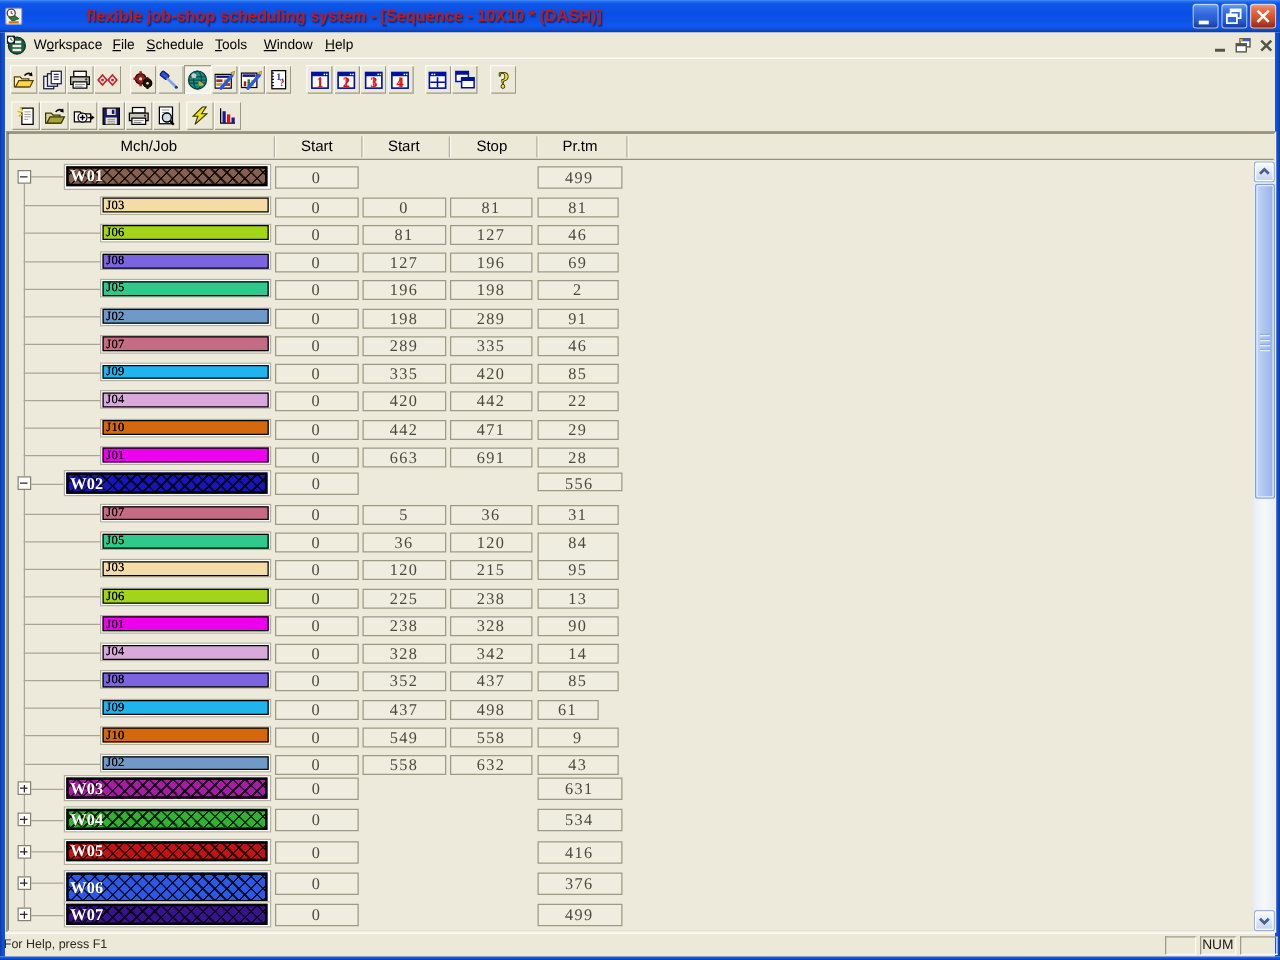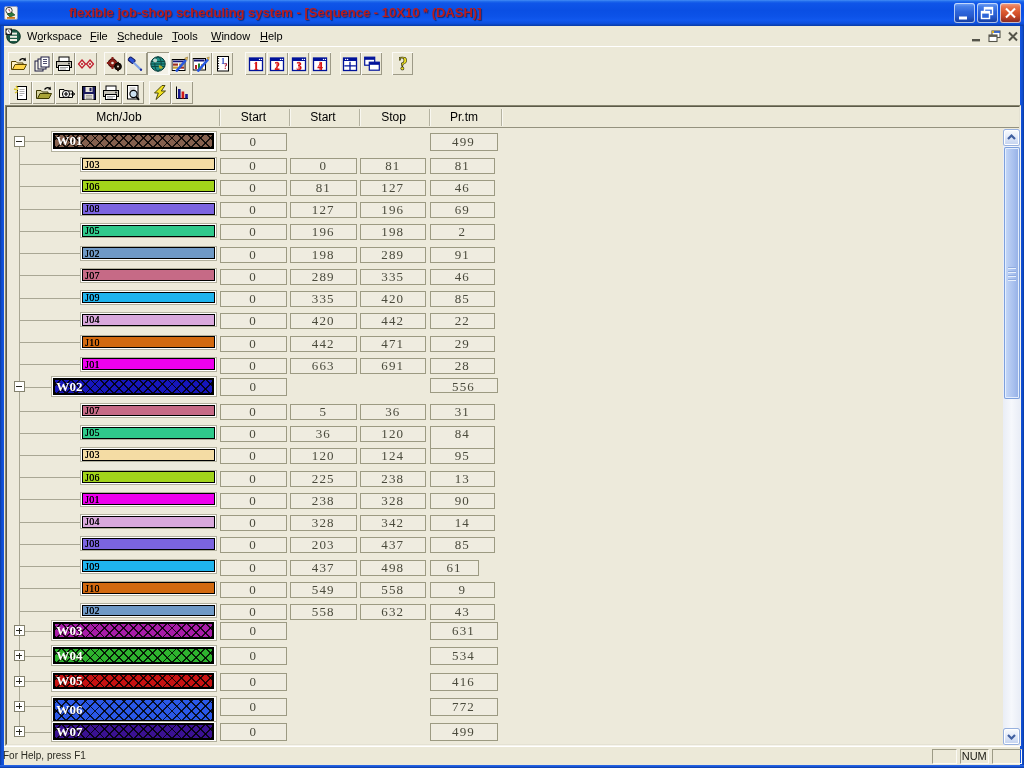--- a/index.html
+++ b/index.html
@@ -467,21 +467,21 @@
 <div class="cell jcell" style="left:219.5px;top:426.2px;width:67px;height:16px">0</div>
 <div class="cell jcell" style="left:290px;top:426.2px;width:66.5px;height:16px">36</div>
 <div class="cell jcell" style="left:359.5px;top:426.2px;width:66.5px;height:16px">120</div>
 <div class="cell jcell" style="left:429.5px;top:426.2px;width:65.5px;height:32px">84</div>
 <div class="tline" style="left:19px;top:454.9px;width:61px;height:1px"></div>
 <div class="obox" style="left:80px;top:447.4px;width:136.5px;height:15px">
     <div class="ibar jlab" style="background-color:#F4DCA4">J03</div>
   </div>
 <div class="cell jcell" style="left:219.5px;top:448.4px;width:67px;height:16px">0</div>
 <div class="cell jcell" style="left:290px;top:448.4px;width:66.5px;height:16px">120</div>
-<div class="cell jcell" style="left:359.5px;top:448.4px;width:66.5px;height:16px">124</div>
+<div class="cell jcell" style="left:359.5px;top:448.4px;width:66.5px;height:16px">215</div>
 <div class="cell jcell" style="left:429.5px;top:448.4px;width:65.5px;height:16px">95</div>
 <div class="tline" style="left:19px;top:477.2px;width:61px;height:1px"></div>
 <div class="obox" style="left:80px;top:469.7px;width:136.5px;height:15px">
     <div class="ibar jlab" style="background-color:#A2D41A">J06</div>
   </div>
 <div class="cell jcell" style="left:219.5px;top:470.7px;width:67px;height:16px">0</div>
 <div class="cell jcell" style="left:290px;top:470.7px;width:66.5px;height:16px">225</div>
 <div class="cell jcell" style="left:359.5px;top:470.7px;width:66.5px;height:16px">238</div>
 <div class="cell jcell" style="left:429.5px;top:470.7px;width:65.5px;height:16px">13</div>
 <div class="tline" style="left:19px;top:499.4px;width:61px;height:1px"></div>
@@ -498,21 +498,21 @@
   </div>
 <div class="cell jcell" style="left:219.5px;top:515.1px;width:67px;height:16px">0</div>
 <div class="cell jcell" style="left:290px;top:515.1px;width:66.5px;height:16px">328</div>
 <div class="cell jcell" style="left:359.5px;top:515.1px;width:66.5px;height:16px">342</div>
 <div class="cell jcell" style="left:429.5px;top:515.1px;width:65.5px;height:16px">14</div>
 <div class="tline" style="left:19px;top:543.8px;width:61px;height:1px"></div>
 <div class="obox" style="left:80px;top:536.3px;width:136.5px;height:15px">
     <div class="ibar jlab" style="background-color:#7B64E0">J08</div>
   </div>
 <div class="cell jcell" style="left:219.5px;top:537.3px;width:67px;height:16px">0</div>
-<div class="cell jcell" style="left:290px;top:537.3px;width:66.5px;height:16px">203</div>
+<div class="cell jcell" style="left:290px;top:537.3px;width:66.5px;height:16px">352</div>
 <div class="cell jcell" style="left:359.5px;top:537.3px;width:66.5px;height:16px">437</div>
 <div class="cell jcell" style="left:429.5px;top:537.3px;width:65.5px;height:16px">85</div>
 <div class="tline" style="left:19px;top:566.0px;width:61px;height:1px"></div>
 <div class="obox" style="left:80px;top:558.5px;width:136.5px;height:15px">
     <div class="ibar jlab" style="background-color:#1FB4EE">J09</div>
   </div>
 <div class="cell jcell" style="left:219.5px;top:559.5px;width:67px;height:16px">0</div>
 <div class="cell jcell" style="left:290px;top:559.5px;width:66.5px;height:16px">437</div>
 <div class="cell jcell" style="left:359.5px;top:559.5px;width:66.5px;height:16px">498</div>
 <div class="cell jcell" style="left:429.5px;top:559.5px;width:49px;height:16px">61</div>
@@ -564,21 +564,21 @@
 <div class="cell wcell" style="left:429.5px;top:672.6px;width:68px;height:18px">416</div>
 <div class="tline" style="left:19px;top:706.4px;width:32px;height:1px"></div>
 <div class="exp plus" style="left:13.5px;top:700.9px">
     <i></i>
     <b></b>
   </div>
 <div class="obox" style="left:51px;top:695.9px;width:165.5px;height:28px">
     <div class="ibar w hatch wlab" style="background-color:#2A58E8">W06</div>
   </div>
 <div class="cell wcell" style="left:219.5px;top:697.9px;width:67.5px;height:18px">0</div>
-<div class="cell wcell" style="left:429.5px;top:697.9px;width:68px;height:18px">772</div>
+<div class="cell wcell" style="left:429.5px;top:697.9px;width:68px;height:18px">376</div>
 <div class="tline" style="left:19px;top:731.7px;width:32px;height:1px"></div>
 <div class="exp plus" style="left:13.5px;top:726.2px">
     <i></i>
     <b></b>
   </div>
 <div class="obox" style="left:51px;top:721.2px;width:165.5px;height:21px">
     <div class="ibar w hatch wlab" style="background-color:#3A1192">W07</div>
   </div>
 <div class="cell wcell" style="left:219.5px;top:723.2px;width:67.5px;height:18px">0</div>
 <div class="cell wcell" style="left:429.5px;top:723.2px;width:68px;height:18px">499</div>

